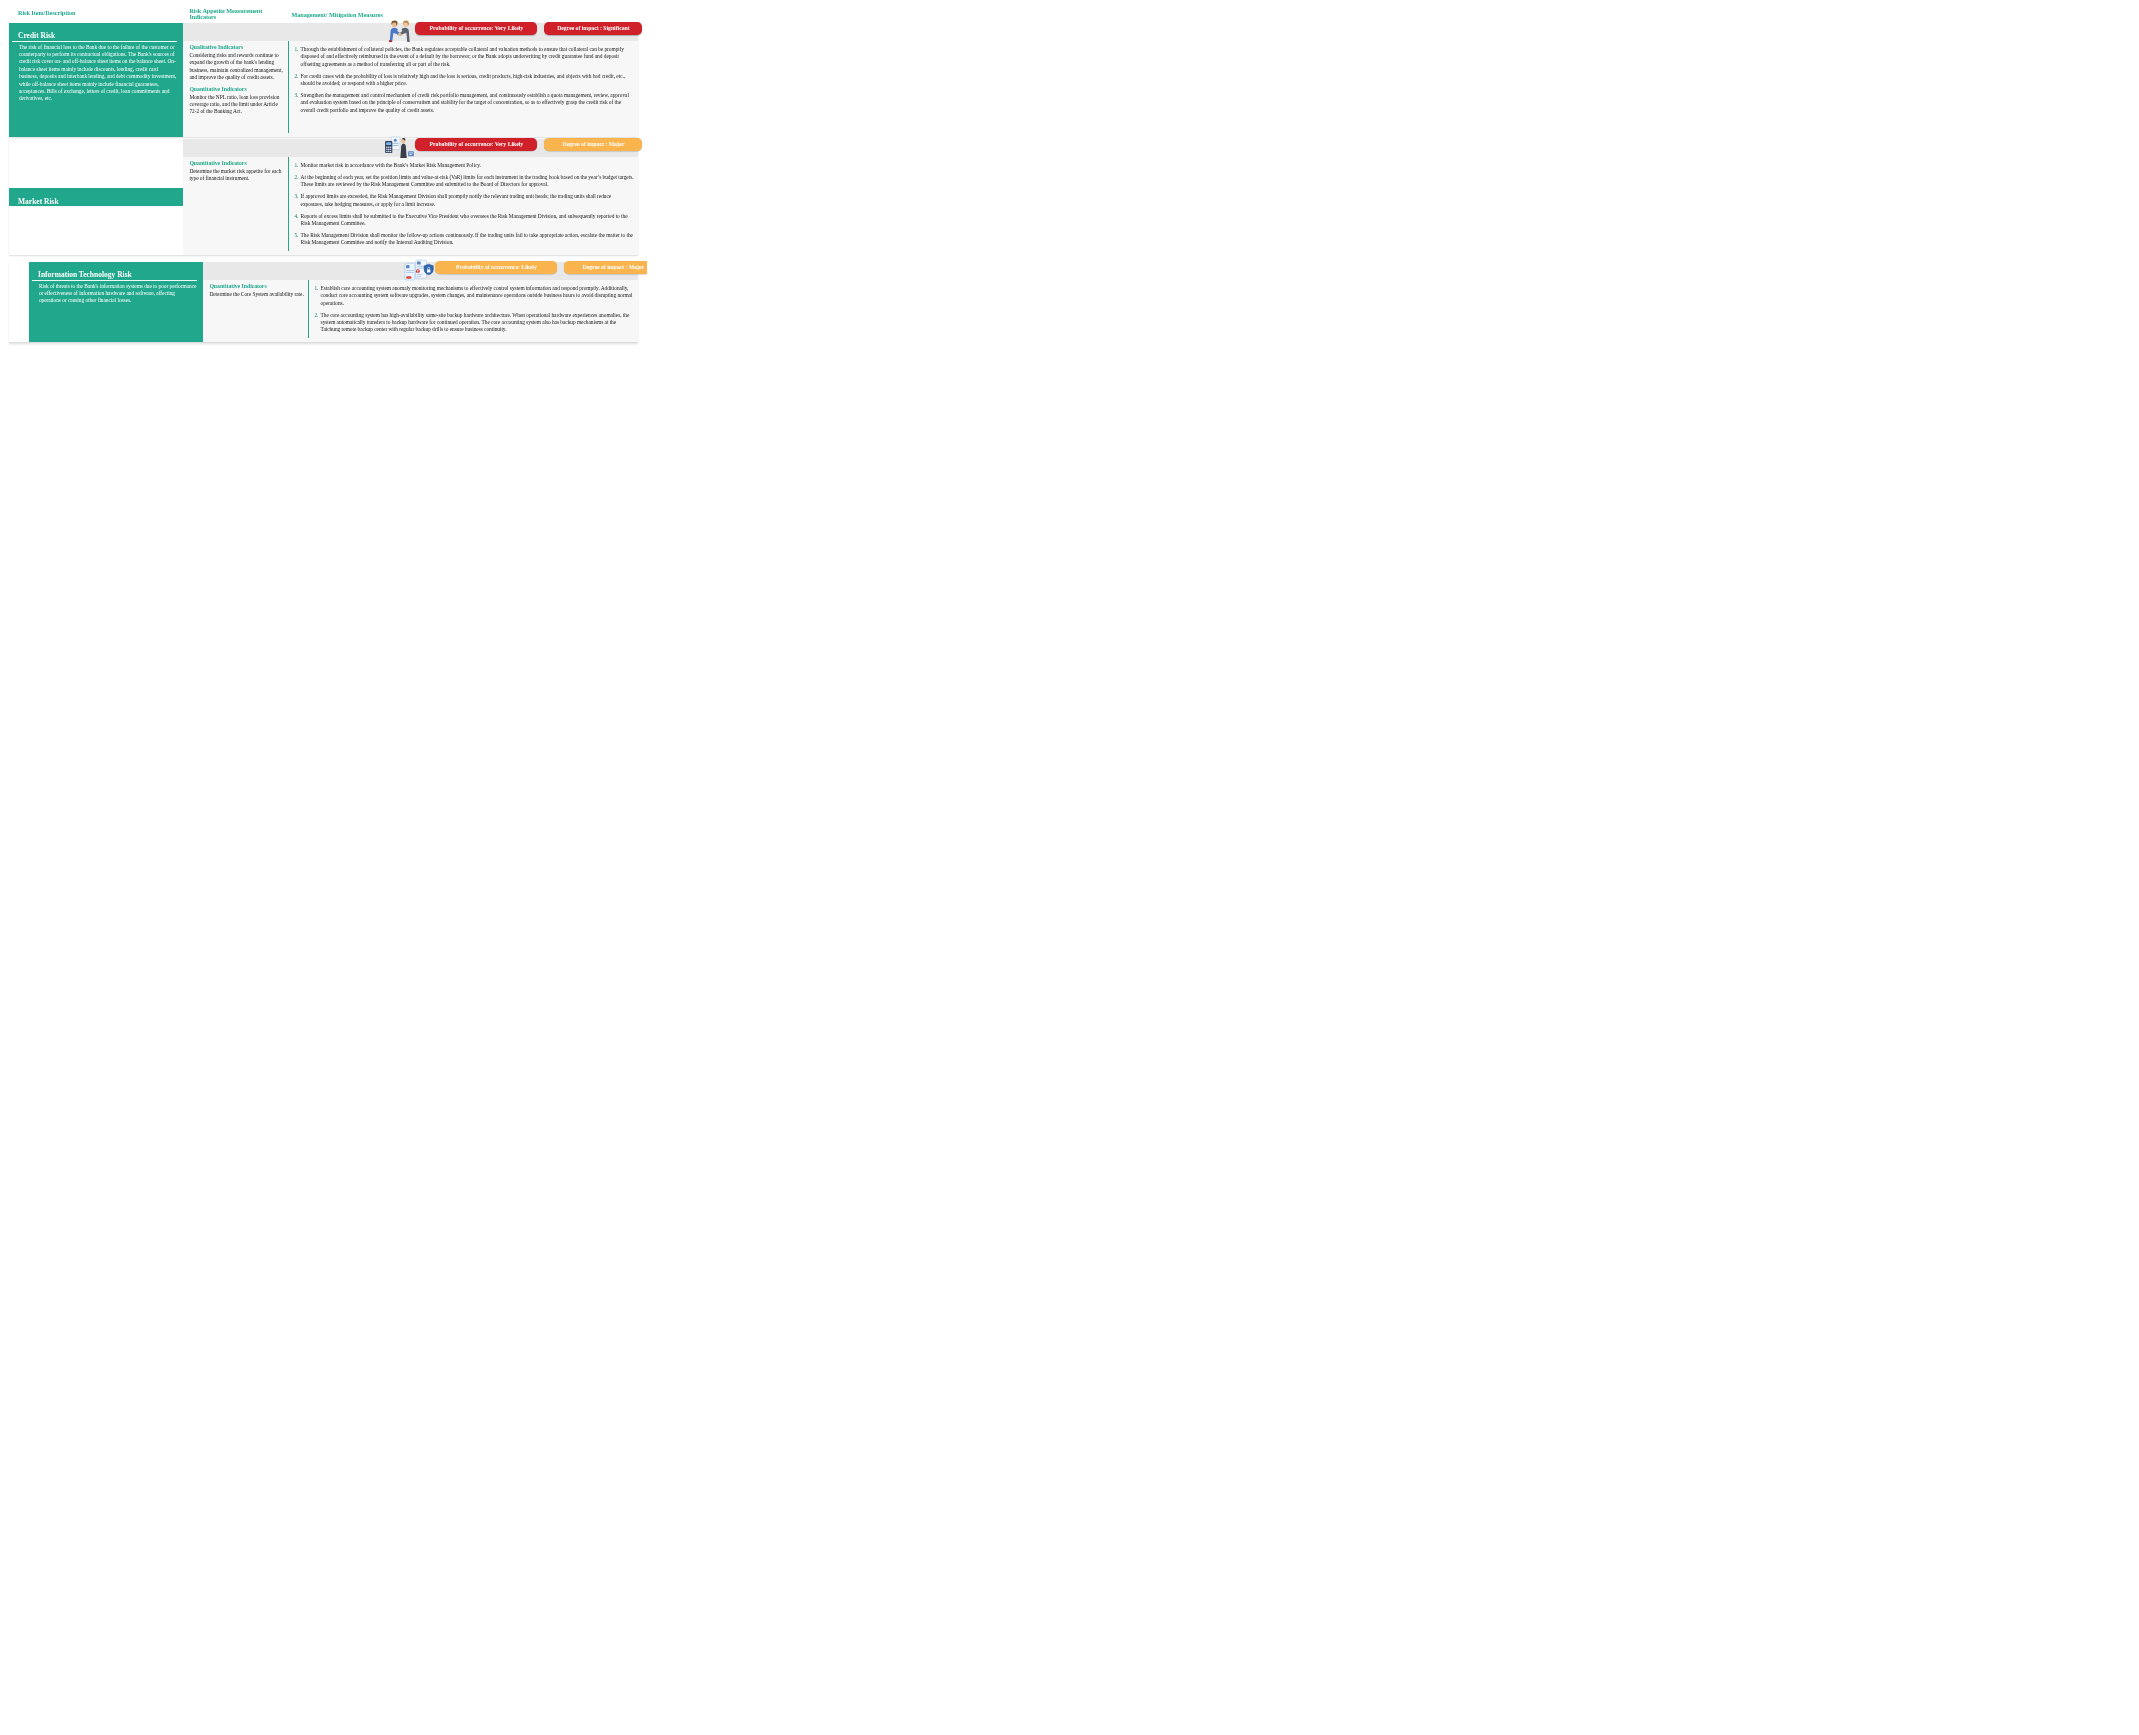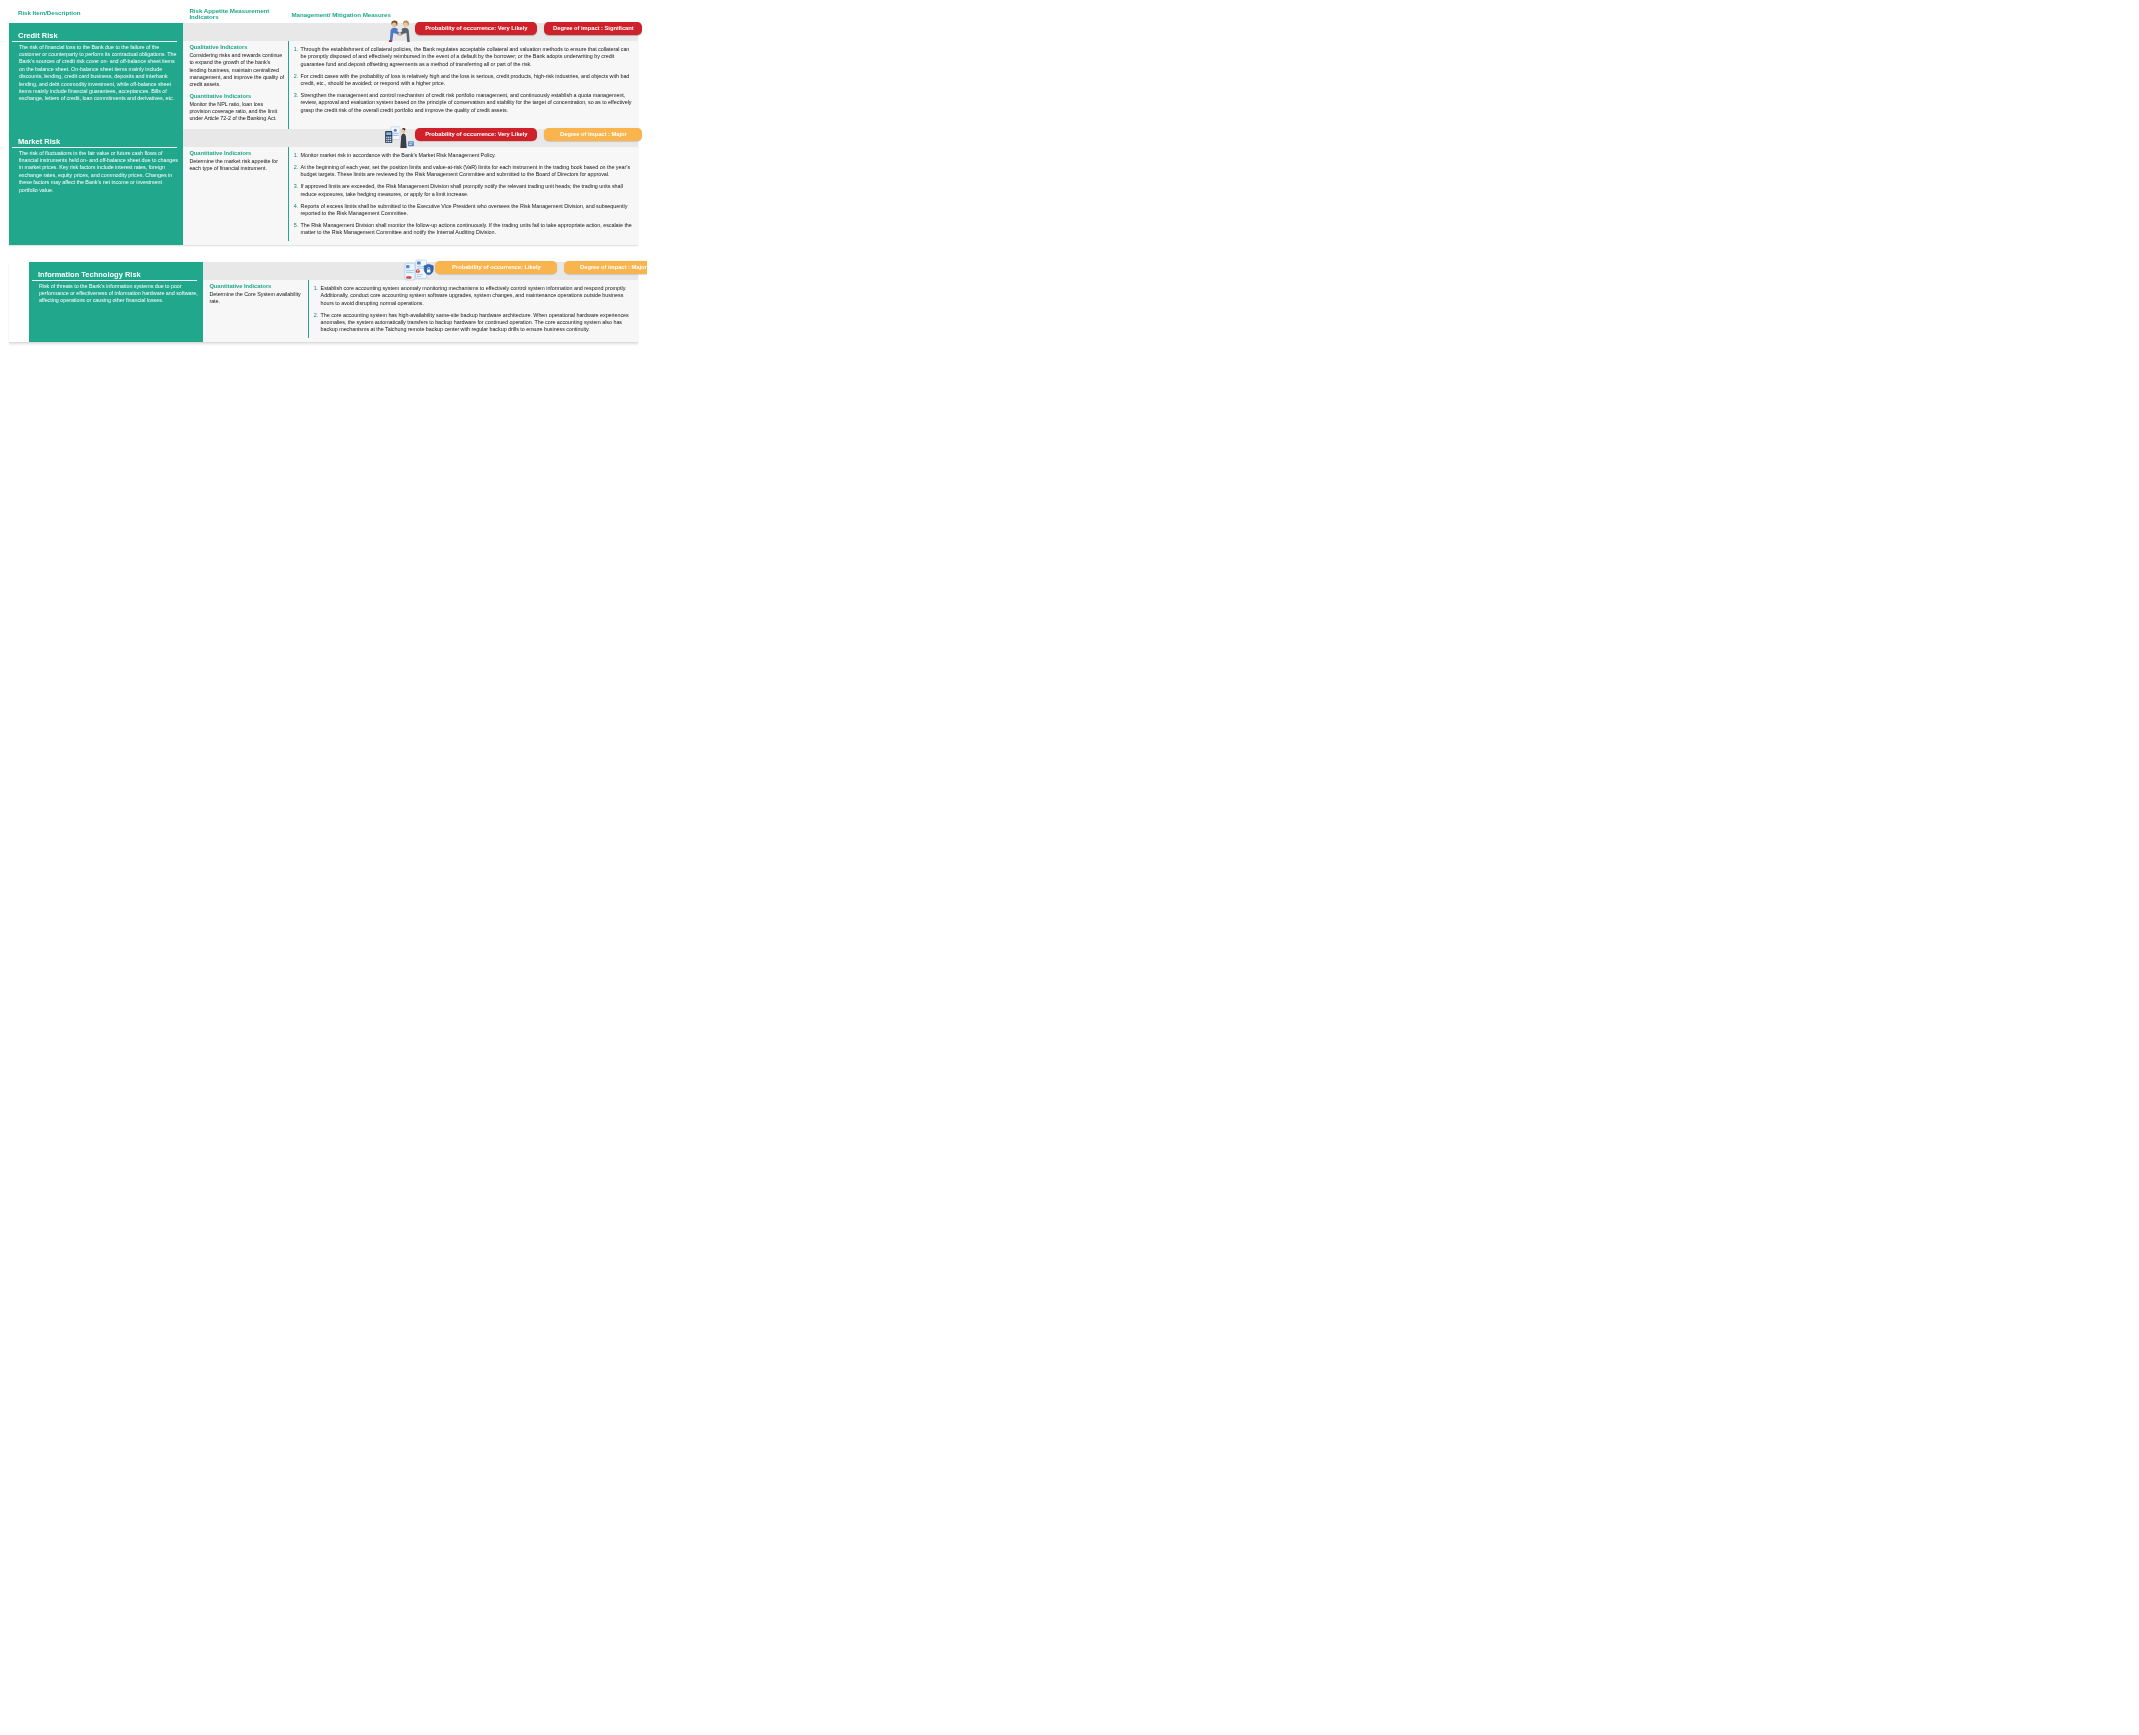--- a/index.html
+++ b/index.html
@@ -2,42 +2,42 @@
 <html style="font-size:6.8px"><head>
 <meta charset="utf-8">
 <style>
   * { box-sizing: border-box; }
   html,body { margin:0; padding:0; background:#ffffff; }
   .page {
     position: relative;
     width: 647px;
     height: 347px;
     background: #ffffff;
-    font-family: Liberation Sans, sans-serif;
+    font-family: Liberation Serif, serif;
     letter-spacing: -0.04px;
     overflow: hidden;
   }
   
   .header-row { position:absolute; top:7.7px; left:9.4px; width:629px; height:14.6px; }
   .col-head {
     position:absolute; top:0;
     color:#21a88c; font-size:6.2px; font-weight:bold; line-height:6.6px;
   }
   .col-head.c1 { left:8.6px; top:2.1px; }
   .col-head.c2 { left:180px; width:86px; }
   .col-head.c3 { left:282px; top:3.9px; }
 
   
   .risk-section {
     position:absolute; left:9.4px; width:629px;
     display:flex;
     box-shadow: 0 0.9px 1.3px rgba(0,0,0,0.14);
   }
   #sec-credit { top:23px;  height:114px; }
-  #sec-market { top:129px; height:116px; }
+  #sec-market { top:139px; height:116px;align-items:center; }
   #sec-it     { top:262px; height:80px;padding-left:20px; }
 
   .teal-block {
     width:174px; flex:0 0 174px;
     background:#21a88c;
     color:#ffffff;
     padding:5.1px 4.3px 0 7.7px;
     position:relative;
   }
   .risk-title { margin:3.4px 0 0 0.9px; font-size:7.5px; font-weight:bold; letter-spacing:0; }

